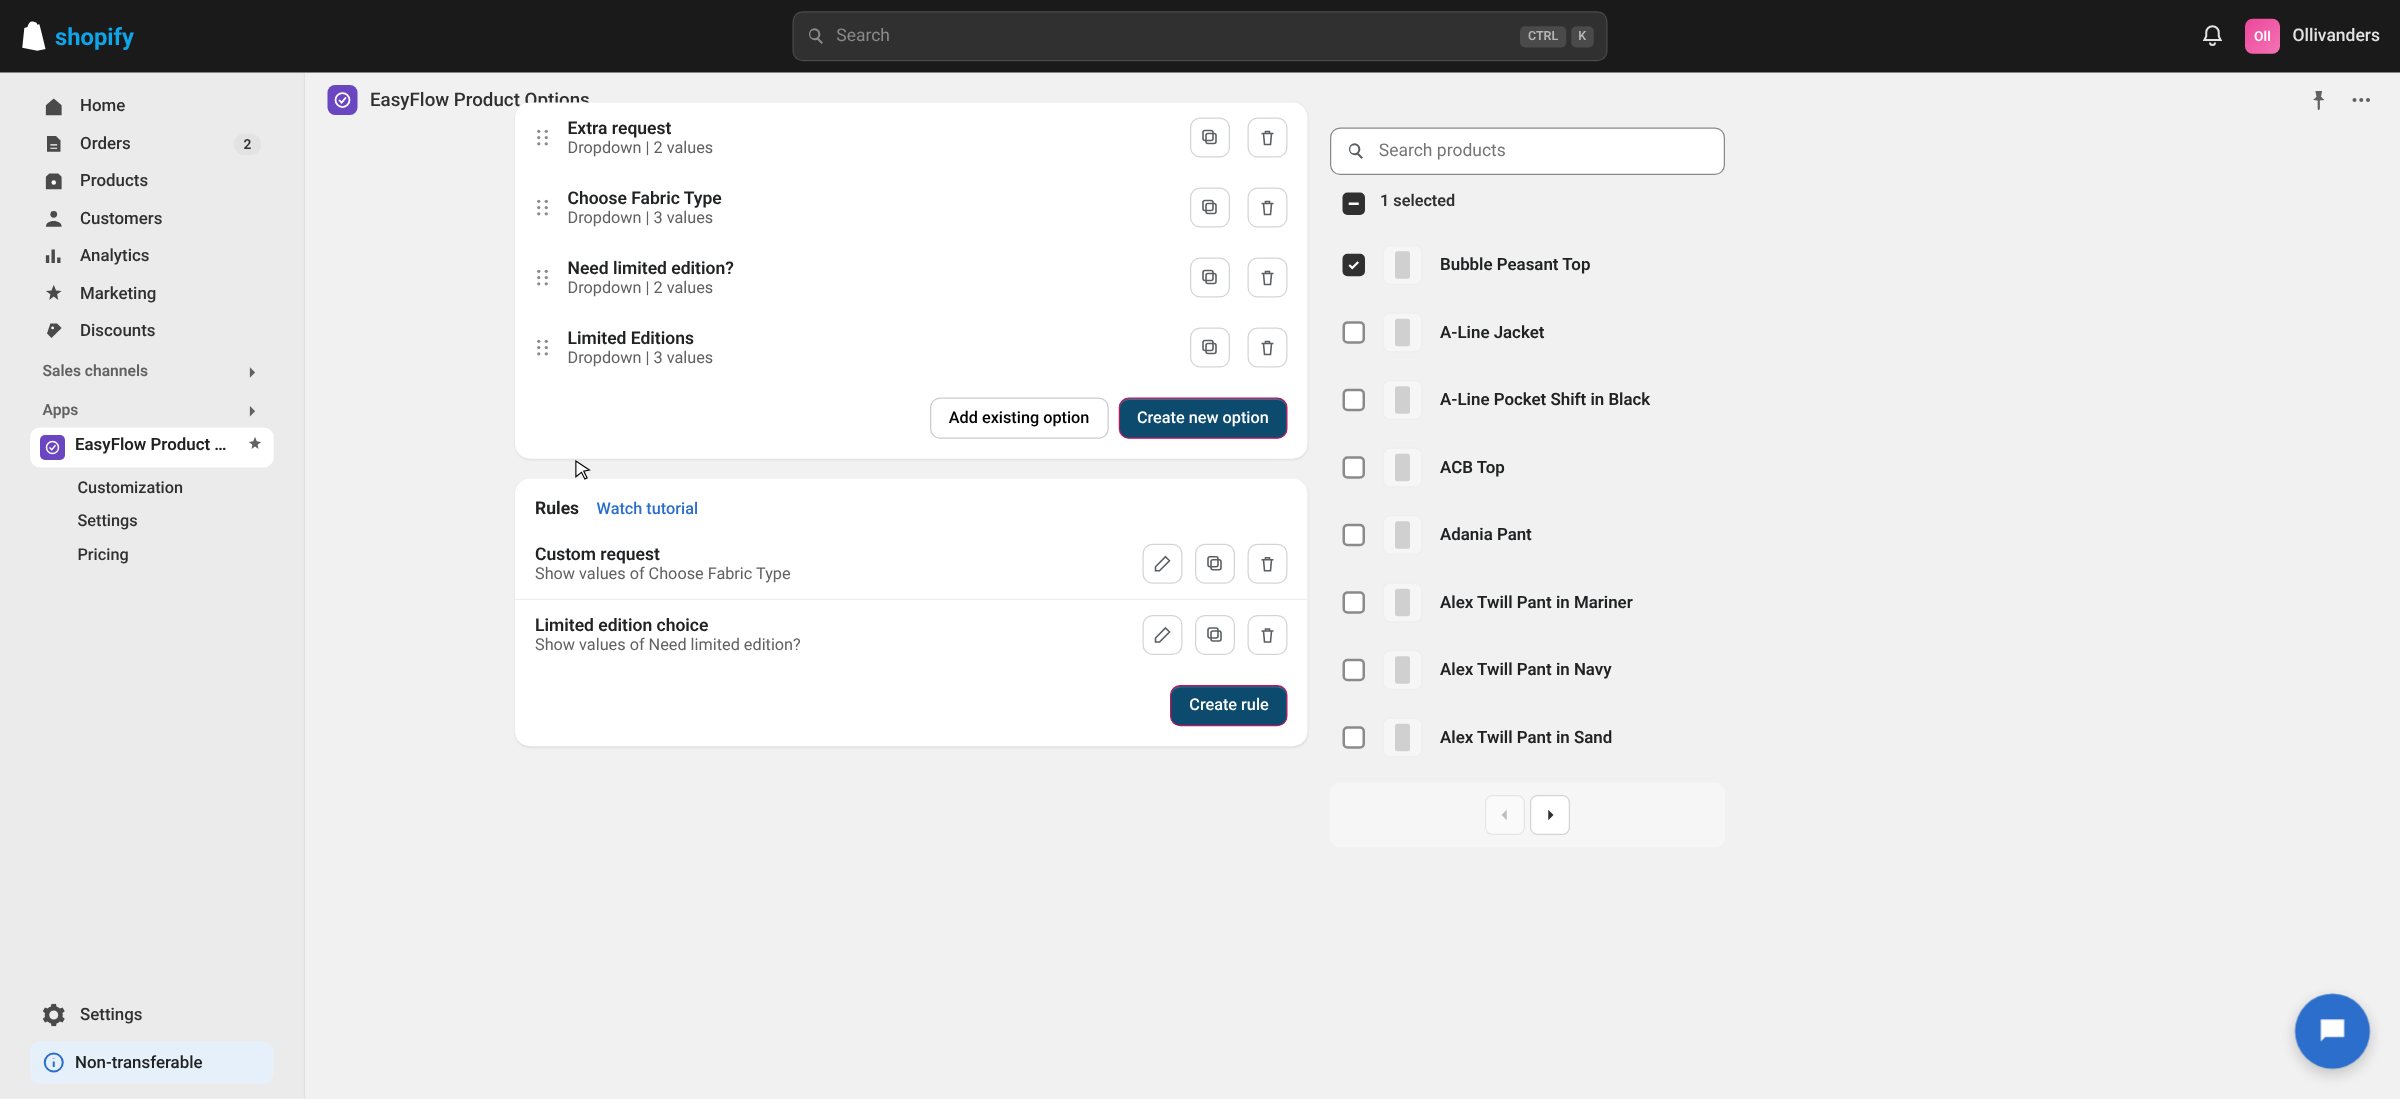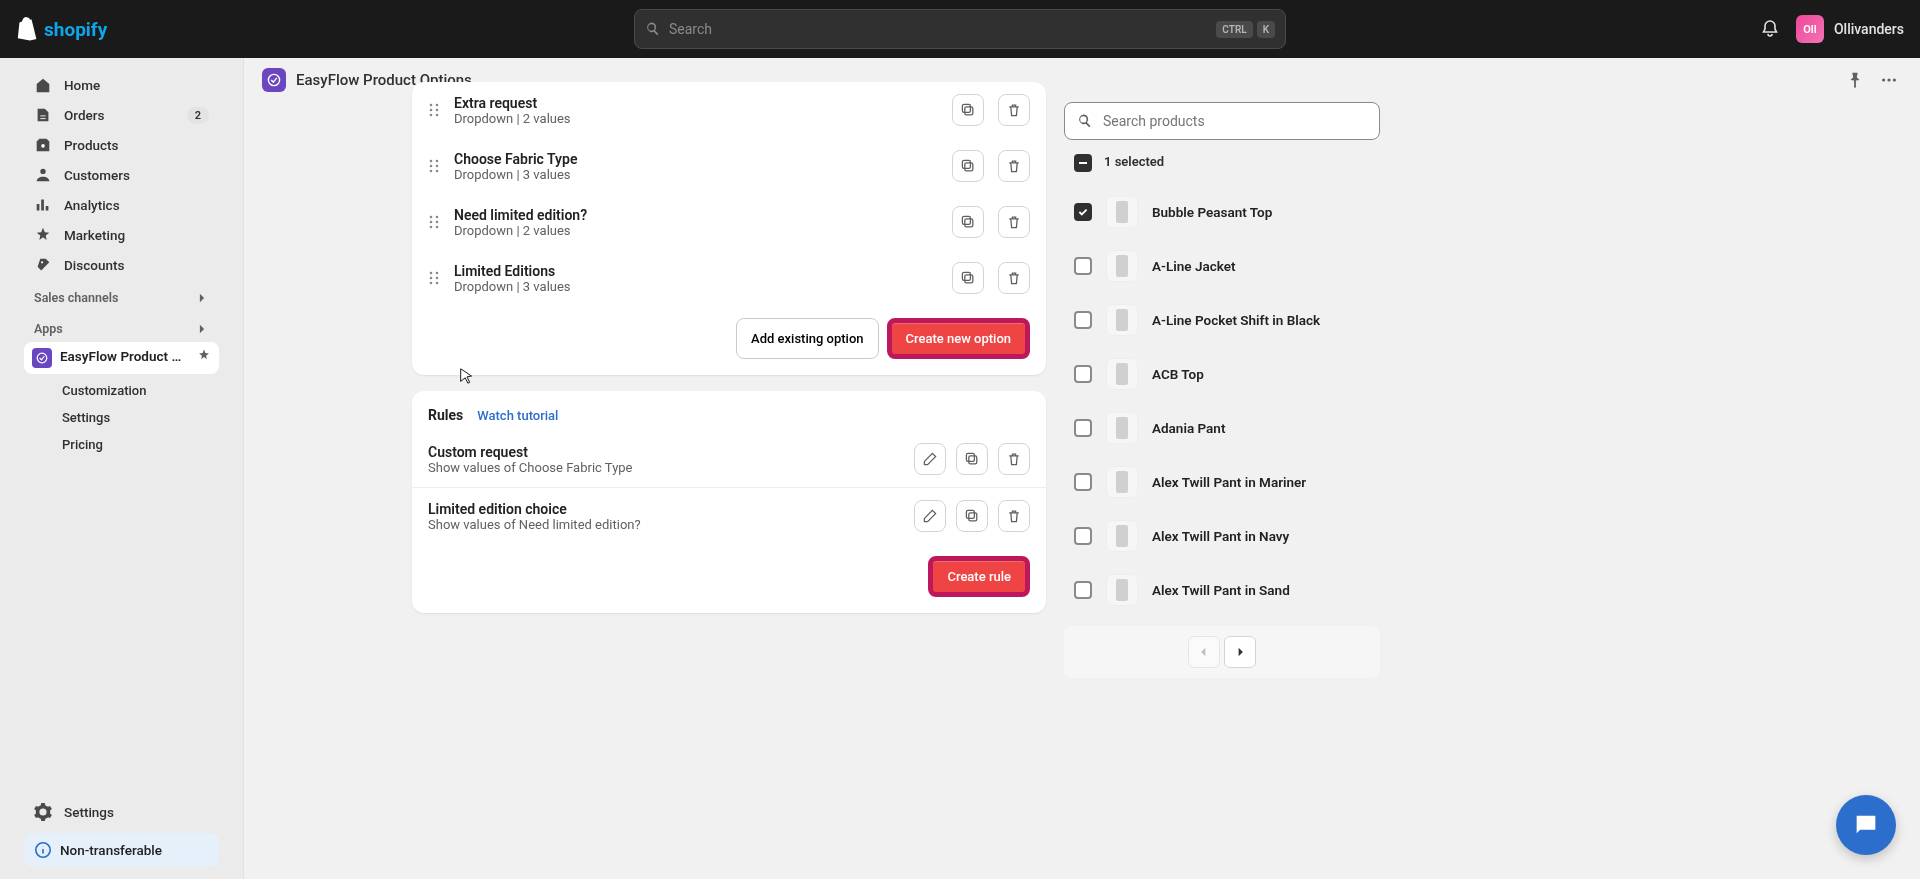--- a/index.html
+++ b/index.html
@@ -40,21 +40,21 @@
 .center-col{flex:1;max-width:634px;margin-left:150px}
 .card{background:#fff;border-radius:12px;box-shadow:0 1px 2px rgba(0,0,0,.08);padding:0;margin-bottom:16px}
 .option-row{display:flex;align-items:center;gap:14px;padding:12px 16px}
 .drag-handle{color:#8a8a8a;cursor:grab}
 .option-info{flex:1}
 .option-title{font-weight:600;font-size:14px;color:#202223}
 .option-meta{color:#616161;font-size:13px}
 .icon-btn{width:32px;height:32px;border:1px solid #d2d5d8;border-radius:8px;background:#fff;display:flex;align-items:center;justify-content:center;color:#5c5f62;cursor:pointer}
 .btn-row{display:flex;gap:8px;justify-content:flex-end;padding:12px 16px 16px}
 .btn{border:1px solid #c9cccf;background:#fff;padding:8px 14px;border-radius:8px;font-size:13px;font-weight:550;cursor:pointer}
-.btn-dark{background:#ef4444;color:#fff;border:5px solid #be185d;box-shadow:inset 0 1px 0 rgba(255,255,255,.2)}
+.btn-dark{background:#0c4a6e;color:#fff;border:1px solid #be185d;box-shadow:inset 0 1px 0 rgba(255,255,255,.2)}
 .panel-header{display:flex;align-items:center;gap:14px;padding:16px 16px 8px}
 .panel-title{font-weight:700;font-size:14px}
 .link{color:#2c6ecb;font-size:13px;font-weight:500}
 .rule-row{display:flex;align-items:center;gap:10px;padding:12px 16px;border-top:1px solid #eee}
 .rule-row:first-of-type{border-top:none}
 .rule-info{flex:1}
 .rule-title{font-weight:600;font-size:14px}
 .rule-meta{color:#616161;font-size:13px}
 .right-col{width:316px}
 .search-box{border:1px solid #8a8a8a;border-radius:8px;height:38px;display:flex;align-items:center;gap:10px;padding:0 12px;background:#fff}

